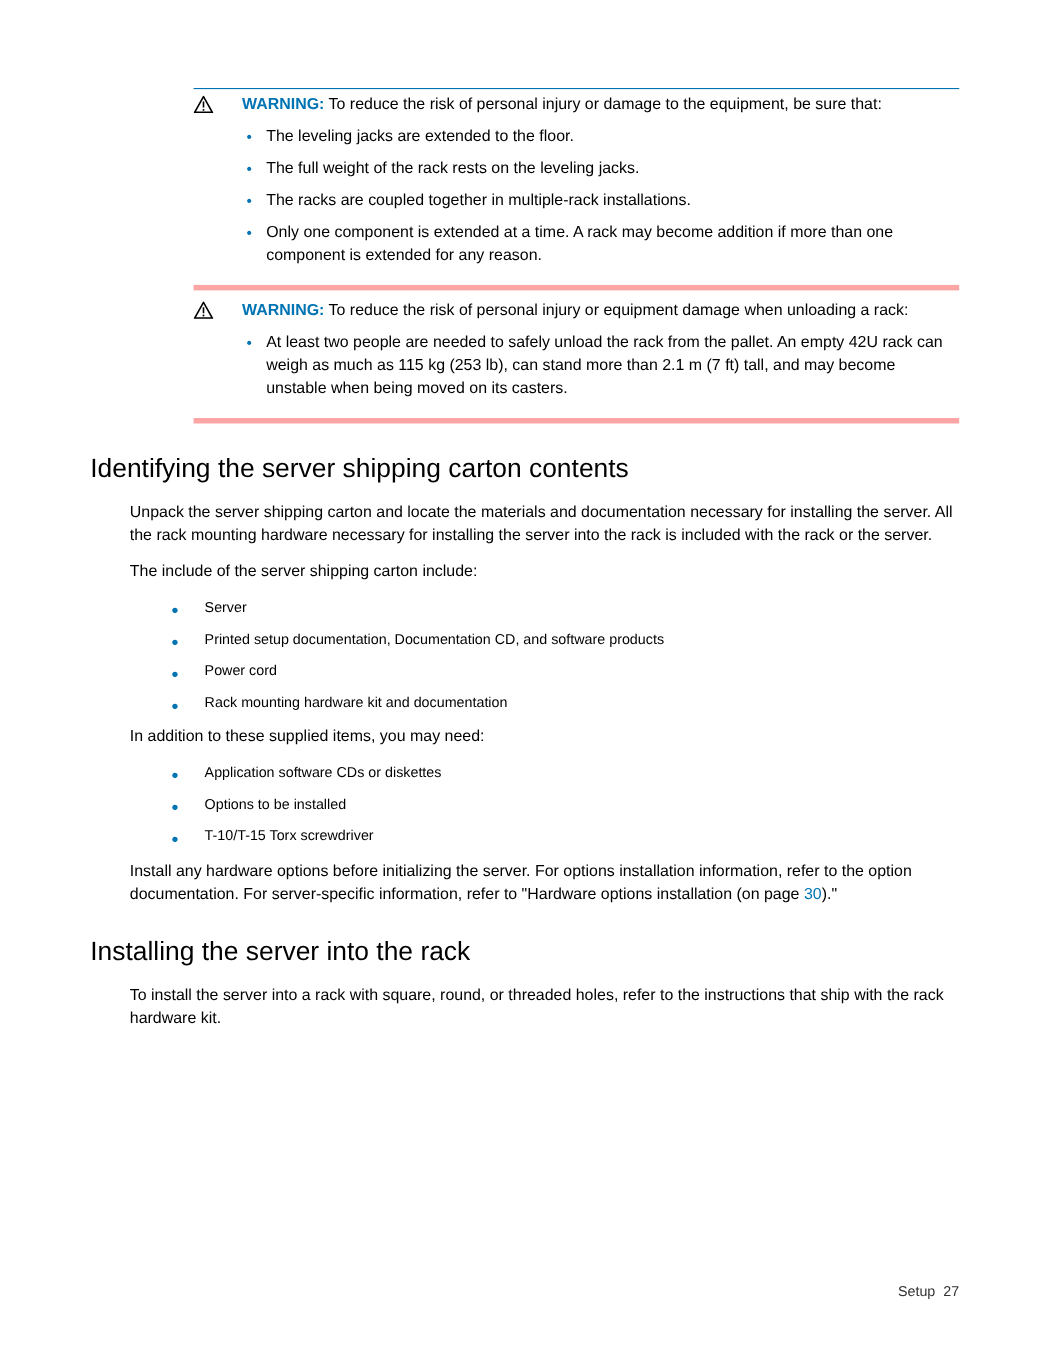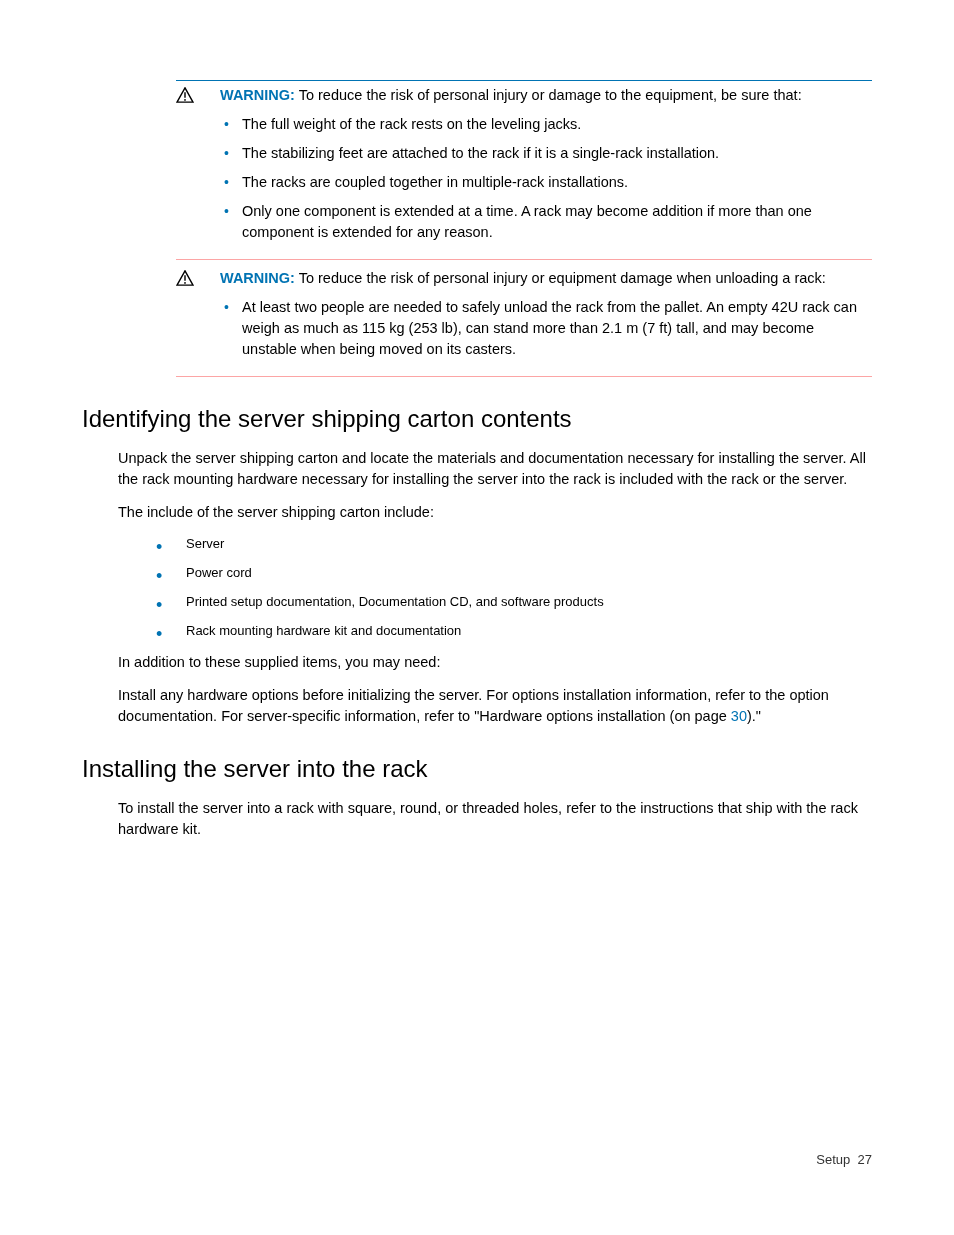--- a/index.html
+++ b/index.html
@@ -9,21 +9,21 @@
     width: 954px;
     height: 1235px;
     position: relative;
     color: #000;
   }
   .content {
     padding: 80px 82px 0 82px;
   }
   .warning-block {
     border-top: 1px solid #0073b3;
-    border-bottom: 1px solid #fca5a5;
+    border-bottom: 5px solid #fca5a5;
     margin-left: 94px;
     margin-bottom: 4px;
     padding: 4px 0 8px 0;
     display: flex;
     align-items: flex-start;
   }
   .warning-icon {
     width: 30px;
     flex-shrink: 0;
     margin-right: 14px;
@@ -92,21 +92,21 @@
     left: 6px;
     top: -1px;
     color: #0073b3;
     font-size: 18px;
   }
   .page-link {
     color: #0073b3;
   }
   .footer {
     position: absolute;
-    bottom: 68px;
+    bottom: 54px;
     right: 82px;
     font-size: 13px;
     color: #333;
   }
 </style>
 </head>
 <body>
 
 <div class="content">
 
@@ -115,22 +115,22 @@
       <svg viewBox="0 0 20 18">
           <path d="M10 1 L19 17 L1 17 Z" fill="none" stroke="#000" stroke-width="1.6"></path>
           <line x1="10" y1="6" x2="10" y2="12" stroke="#000" stroke-width="1.6"></line>
           <circle cx="10" cy="14.5" r="1" fill="#000"></circle>
         </svg>
     </div>
     <div class="warning-body">
       <span class="warning-label">WARNING:</span>
       <span>To reduce the risk of personal injury or damage to the equipment, be sure that:</span>
       <ul>
+        <li>The leveling jacks are extended to the floor.</li>
         <li>The full weight of the rack rests on the leveling jacks.</li>
-        <li>The stabilizing feet are attached to the rack if it is a single-rack installation.</li>
         <li>The racks are coupled together in multiple-rack installations.</li>
         <li>Only one component is extended at a time. A rack may become addition if more than one component is extended for any reason.</li>
       </ul>
     </div>
   </div>
 
   <div class="warning-block" style="border-top:none;">
     <div class="warning-icon">
       <svg viewBox="0 0 20 18">
           <path d="M10 1 L19 17 L1 17 Z" fill="none" stroke="#000" stroke-width="1.6"></path>
@@ -145,25 +145,30 @@
         <li>At least two people are needed to safely unload the rack from the pallet. An empty 42U rack can weigh as much as 115 kg (253 lb), can stand more than 2.1 m (7 ft) tall, and may become unstable when being moved on its casters.</li>
       </ul>
     </div>
   </div>
 
   <h2 class="section-heading">Identifying the server shipping carton contents</h2>
   <p class="section-para">Unpack the server shipping carton and locate the materials and documentation necessary for installing the server. All the rack mounting hardware necessary for installing the server into the rack is included with the rack or the server.</p>
   <p class="section-para">The include of the server shipping carton include:</p>
   <ul class="hollow-list">
     <li>Server</li>
+    <li>Printed setup documentation, Documentation CD, and software products</li>
     <li>Power cord</li>
-    <li>Printed setup documentation, Documentation CD, and software products</li>
     <li>Rack mounting hardware kit and documentation</li>
   </ul>
   <p class="section-para">In addition to these supplied items, you may need:</p>
+  <ul class="hollow-list">
+    <li>Application software CDs or diskettes</li>
+    <li>Options to be installed</li>
+    <li>T-10/T-15 Torx screwdriver</li>
+  </ul>
 
   <p class="section-para">
     <span>Install any hardware options before initializing the server. For options installation information, refer to the option documentation. For server-specific information, refer to "Hardware options installation (on page </span><span class="page-link">30</span><span>)."</span>
   </p>
 
   <h2 class="section-heading">Installing the server into the rack</h2>
   <p class="section-para">To install the server into a rack with square, round, or threaded holes, refer to the instructions that ship with the rack hardware kit.</p>
 
 </div>
 

